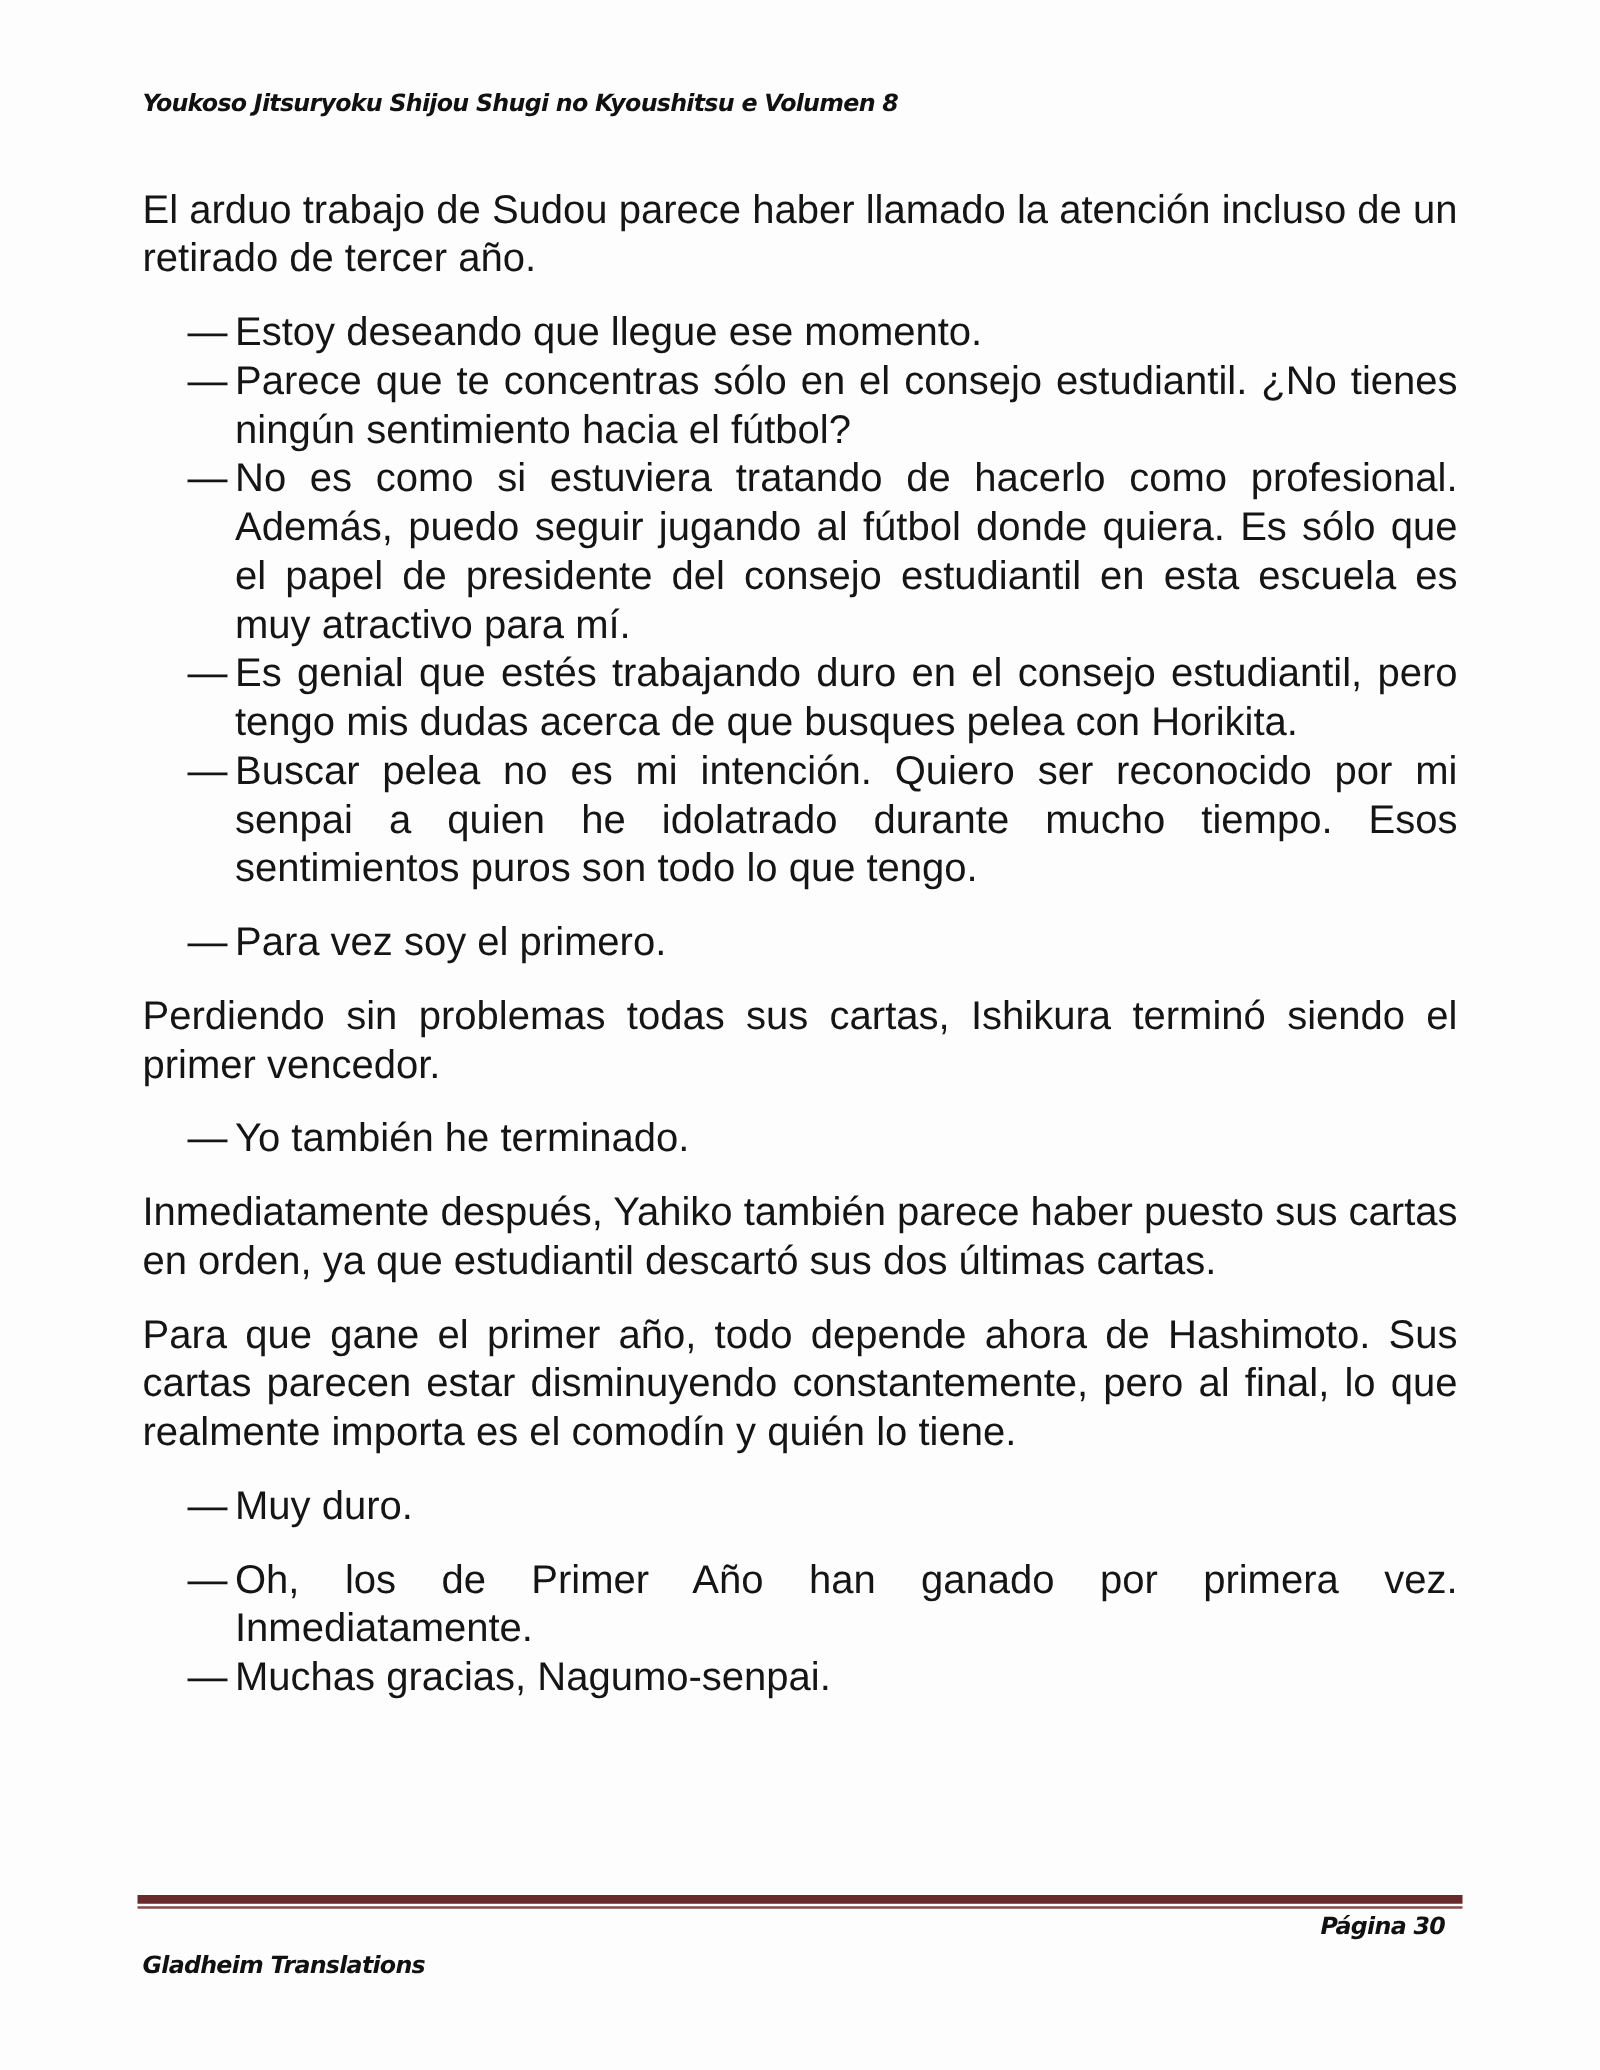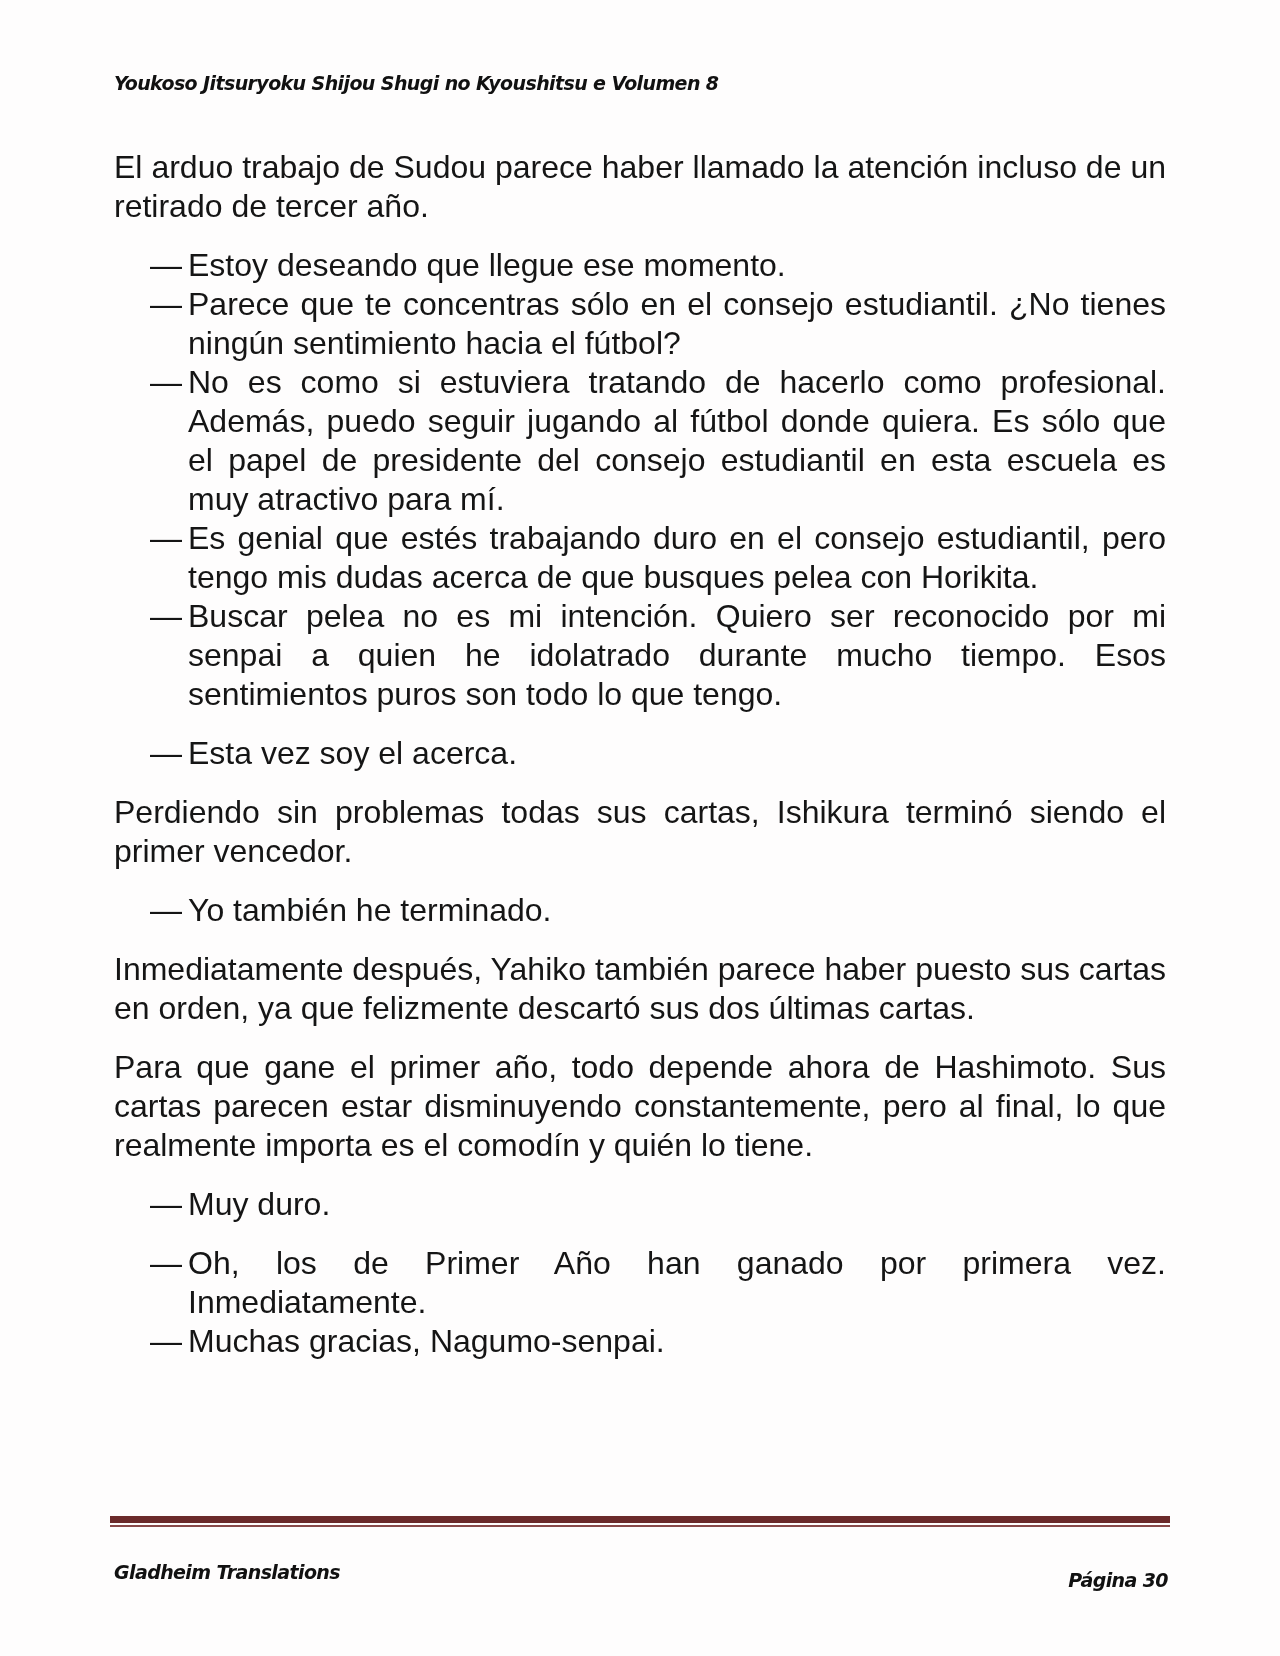--- a/index.html
+++ b/index.html
@@ -20,21 +20,21 @@
   .dash { flex: 0 0 74px; padding-left: 36px; box-sizing: border-box; }
   .dtext { flex: 1; }
   .footer-rule { position: absolute; left: 110px; width: 1060px; top: 1516px; height: 7px; background: #6b2a2a; }
   .footer-rule2 { position: absolute; left: 110px; width: 1060px; top: 1525px; height: 2px; background: #8a4a4a; }
   .footer-left, .footer-right {
     position: absolute; top: 1530px;
     font-family: "DejaVu Sans", sans-serif; font-weight: bold; font-style: italic;
     font-size: 19px; letter-spacing: -0.6px; color: #111; white-space: nowrap;
   }
   .footer-left { left: 114px; margin-top: 31px; }
-  .footer-right { right: 112px; margin-top: 39px; }
+  .footer-right { right: 124px; }
 </style>
 </head>
 <body>
 
 <div class="page">
   <div class="header">Youkoso Jitsuryoku Shijou Shugi no Kyoushitsu e Volumen 8</div>
 
   <div class="body">
     <p class="p">El arduo trabajo de Sudou parece haber llamado la atención incluso de un retirado de tercer año.</p>
 
@@ -58,34 +58,34 @@
       <div class="dlg">
           <span class="dash">—</span>
           <span class="dtext">Buscar pelea no es mi intención. Quiero ser reconocido por mi senpai a quien he idolatrado durante mucho tiempo. Esos sentimientos puros son todo lo que tengo.</span>
         </div>
     </div>
 
 
     <div class="dlg-group">
       <div class="dlg">
           <span class="dash">—</span>
-          <span class="dtext">Esta vez soy el acerca.</span>
+          <span class="dtext">Para vez soy el primero.</span>
         </div>
     </div>
 
     <p class="p">Perdiendo sin problemas todas sus cartas, Ishikura terminó siendo el primer vencedor.</p>
 
     <div class="dlg-group">
       <div class="dlg">
           <span class="dash">—</span>
           <span class="dtext">Yo también he terminado.</span>
         </div>
     </div>
 
-    <p class="p">Inmediatamente después, Yahiko también parece haber puesto sus cartas en orden, ya que felizmente descartó sus dos últimas cartas.</p>
+    <p class="p">Inmediatamente después, Yahiko también parece haber puesto sus cartas en orden, ya que estudiantil descartó sus dos últimas cartas.</p>
     <p class="p">Para que gane el primer año, todo depende ahora de Hashimoto. Sus cartas parecen estar disminuyendo constantemente, pero al final, lo que realmente importa es el comodín y quién lo tiene.</p>
 
     <div class="dlg-group">
       <div class="dlg">
           <span class="dash">—</span>
           <span class="dtext">Muy duro.</span>
         </div>
     </div>
 
 

